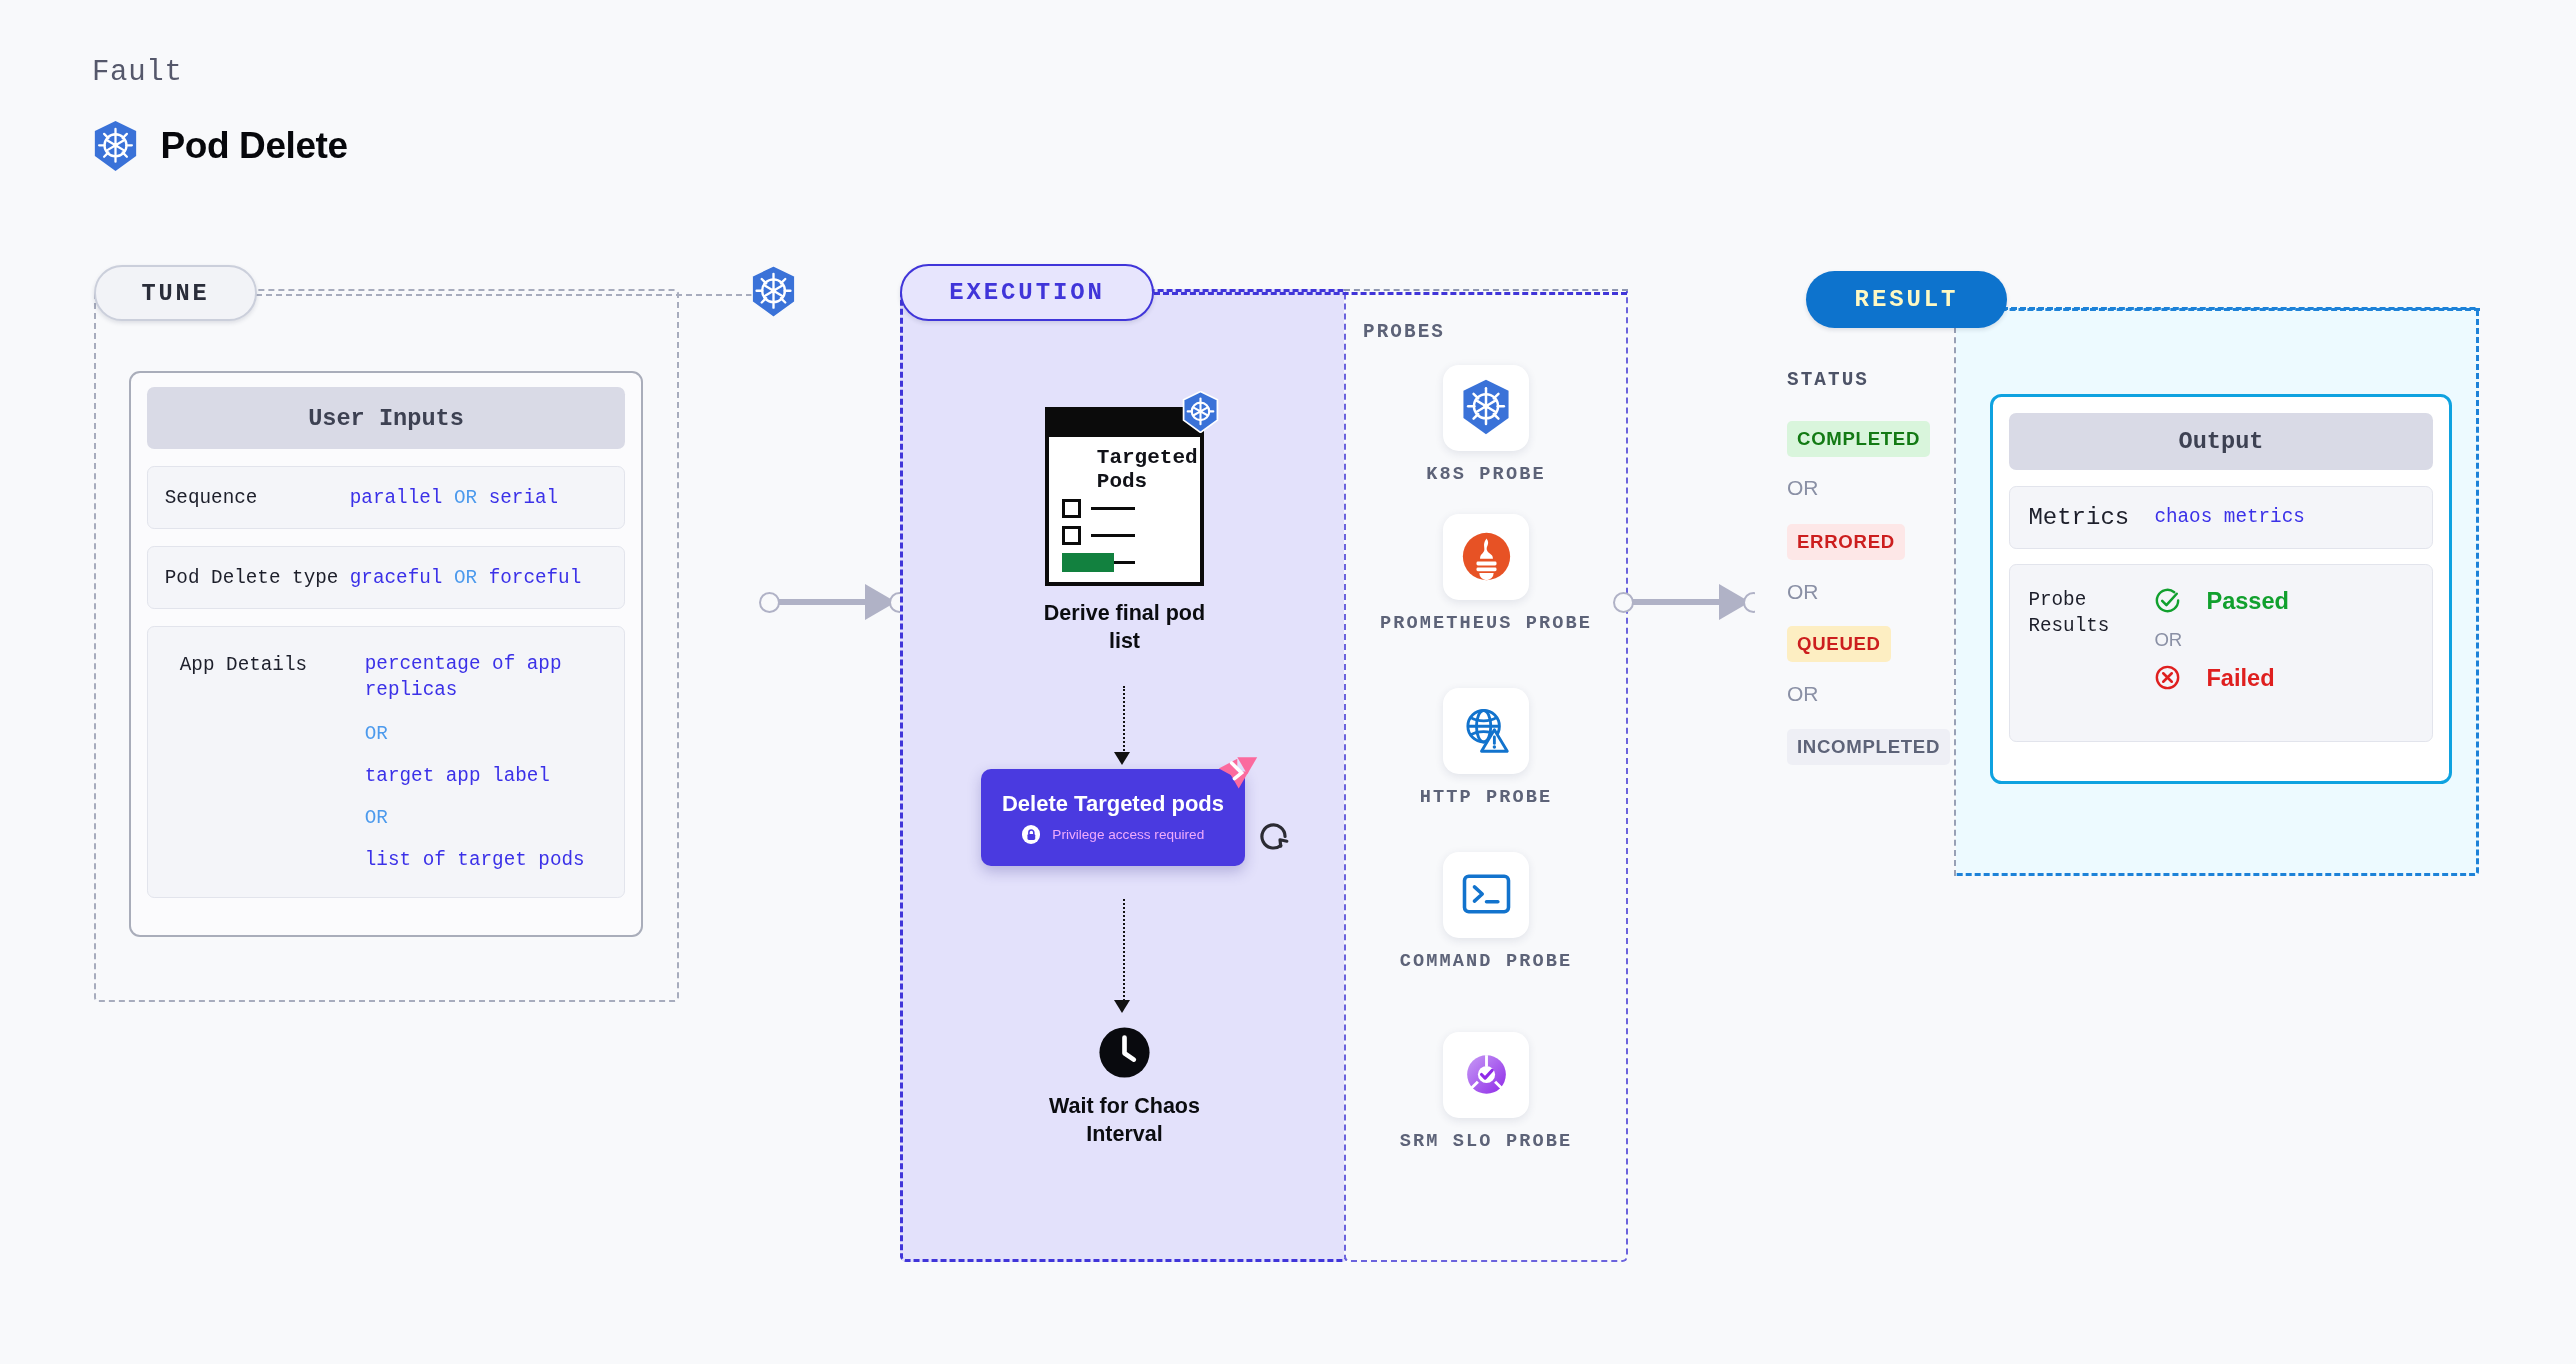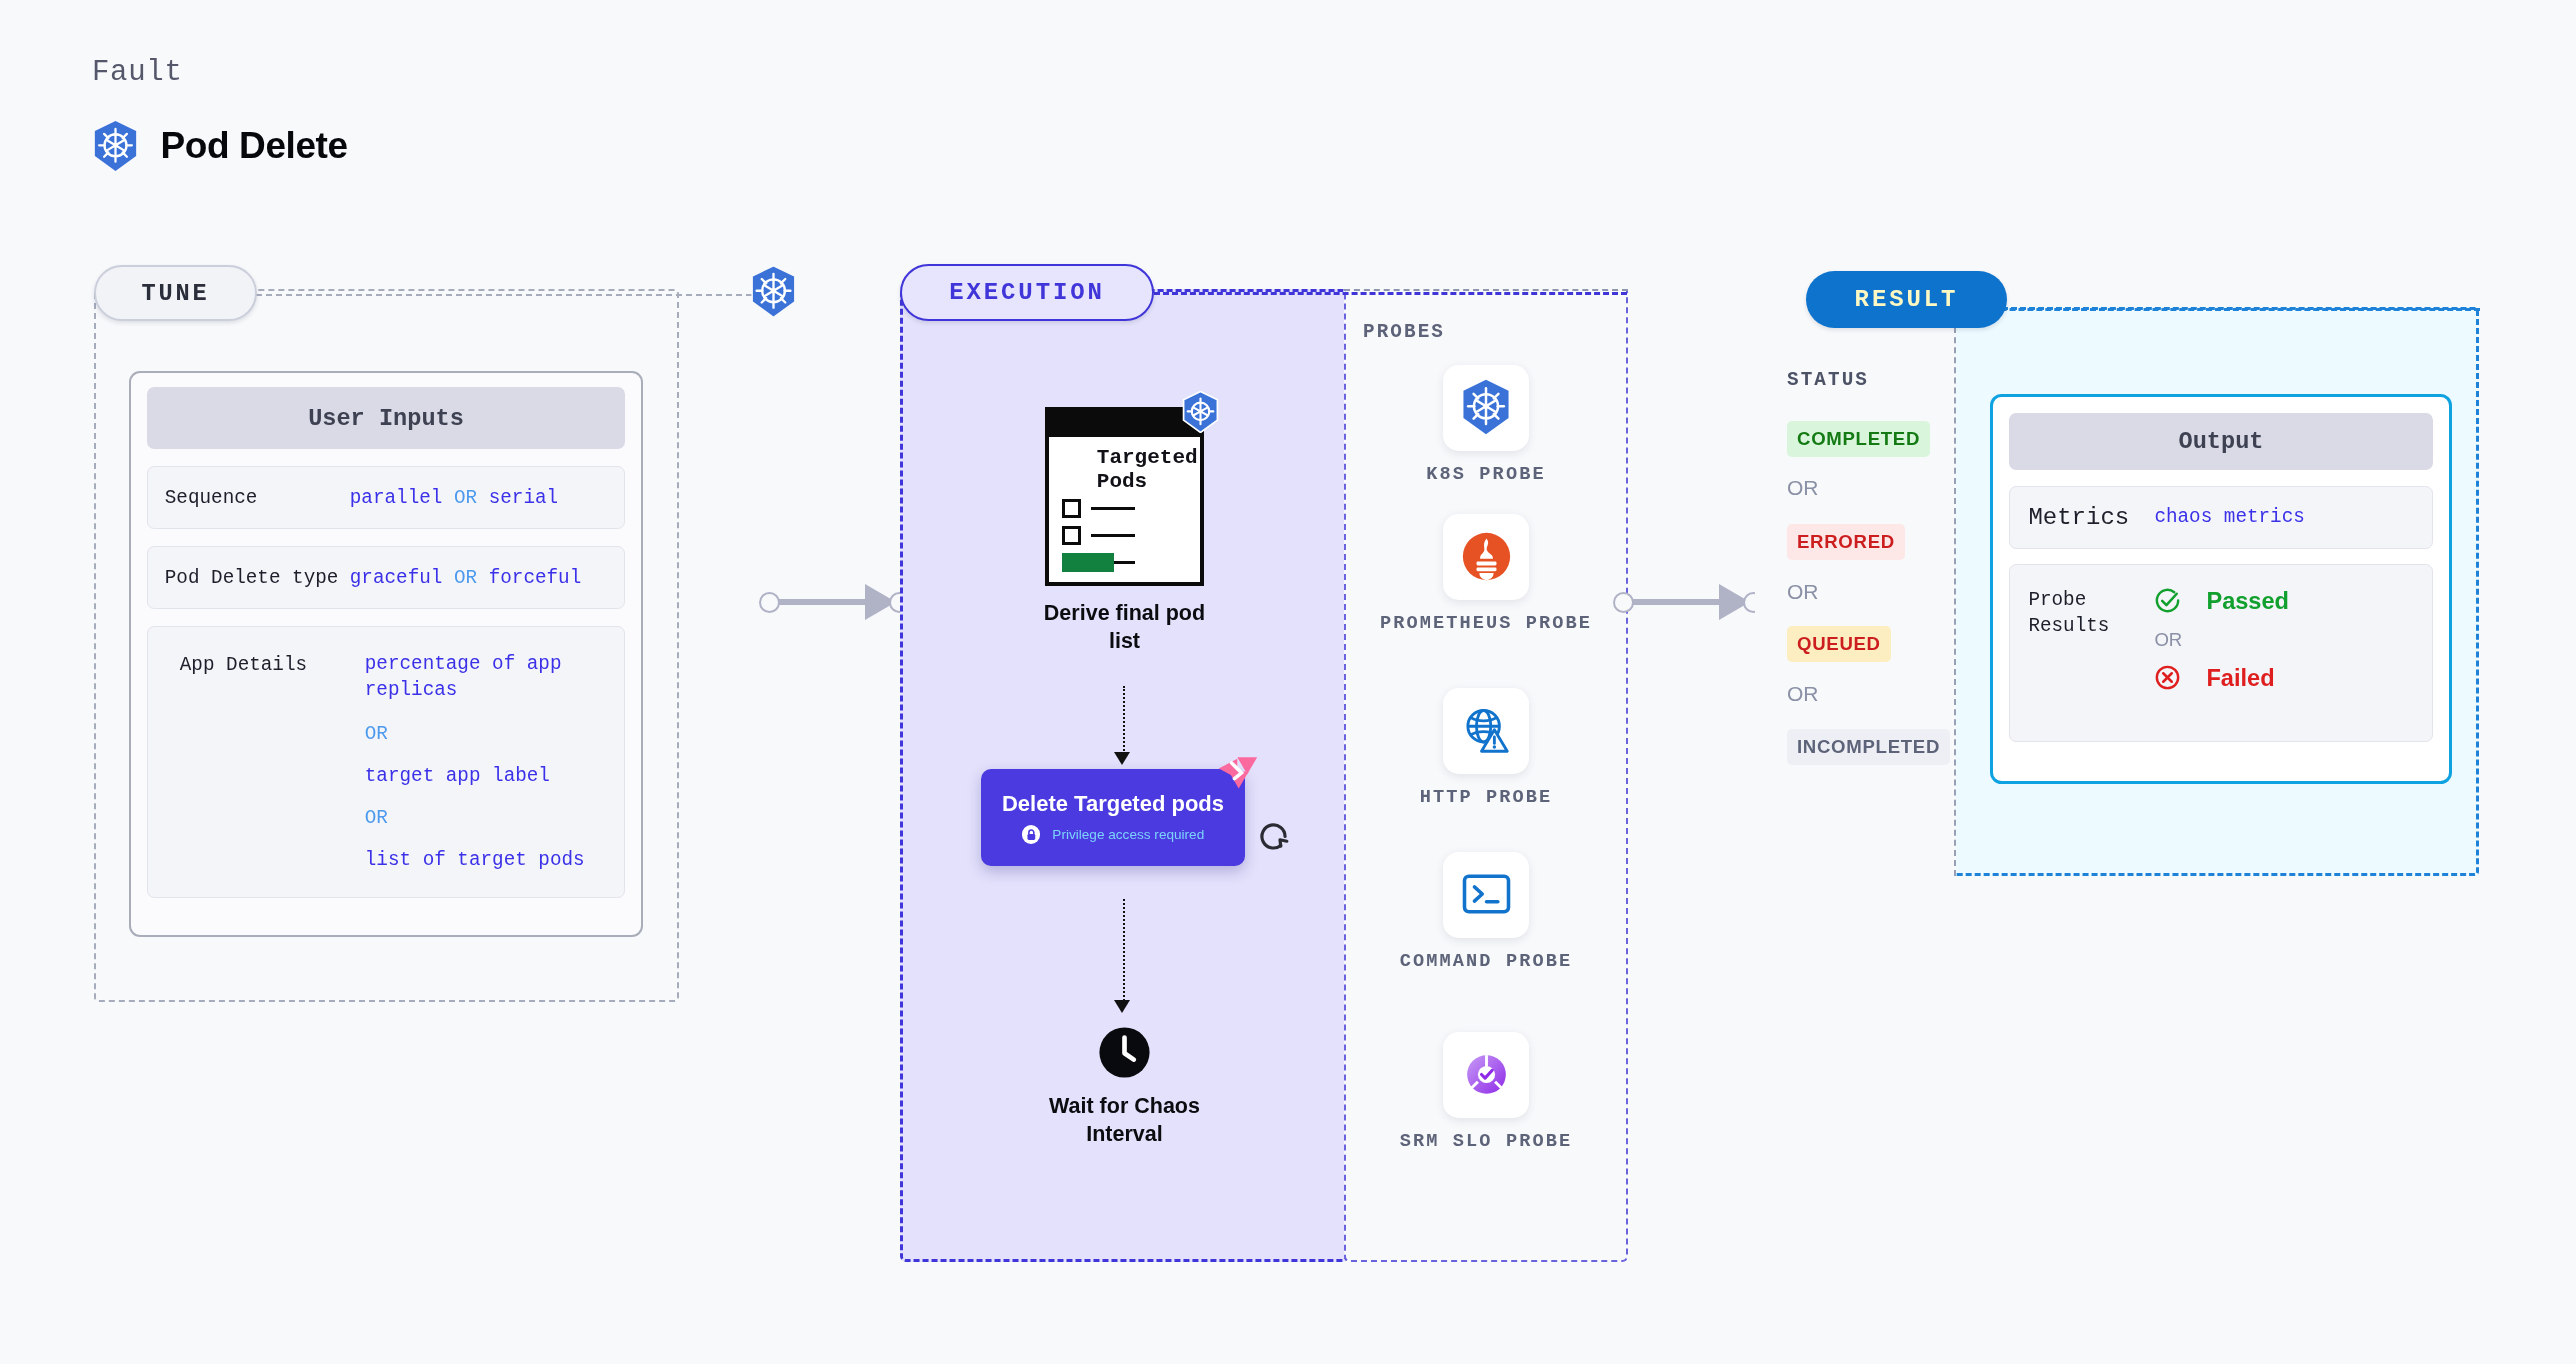--- a/index.html
+++ b/index.html
@@ -173,21 +173,21 @@
     position: absolute; left: 981px; top: 769px; width: 264px; height: 97px;
     background: #4a3ae0; border-radius: 10px;
     display: flex; flex-direction: column; align-items: center; justify-content: center;
     box-shadow: 0 5.7px 14.3px rgba(45,35,140,0.25);
   }
   #delete-node-title {
     color: #fff; font-size: 22px; font-weight: bold; text-align: center; line-height: 1.18;
   }
   #delete-node-sub {
     margin-top: 8.6px; display: flex; align-items: center; gap: 12px;
-    color: #7dd3fc; font-size: 13.6px;
+    color: #f0abfc; font-size: 13.6px;
   }
   .lock-badge {
     width: 18.6px; height: 18.6px; border-radius: 50%; background: #fff;
     display: flex; align-items: center; justify-content: center;
   }
   #litmus-logo { position: absolute; left: 1216px; top: 754px; z-index: 5; }
   #retry-icon { position: absolute; left: 1254px; top: 817px; }
 
   
   #wait-node { position: absolute; left: 1029px; top: 1026px; width: 191px; text-align: center; }

